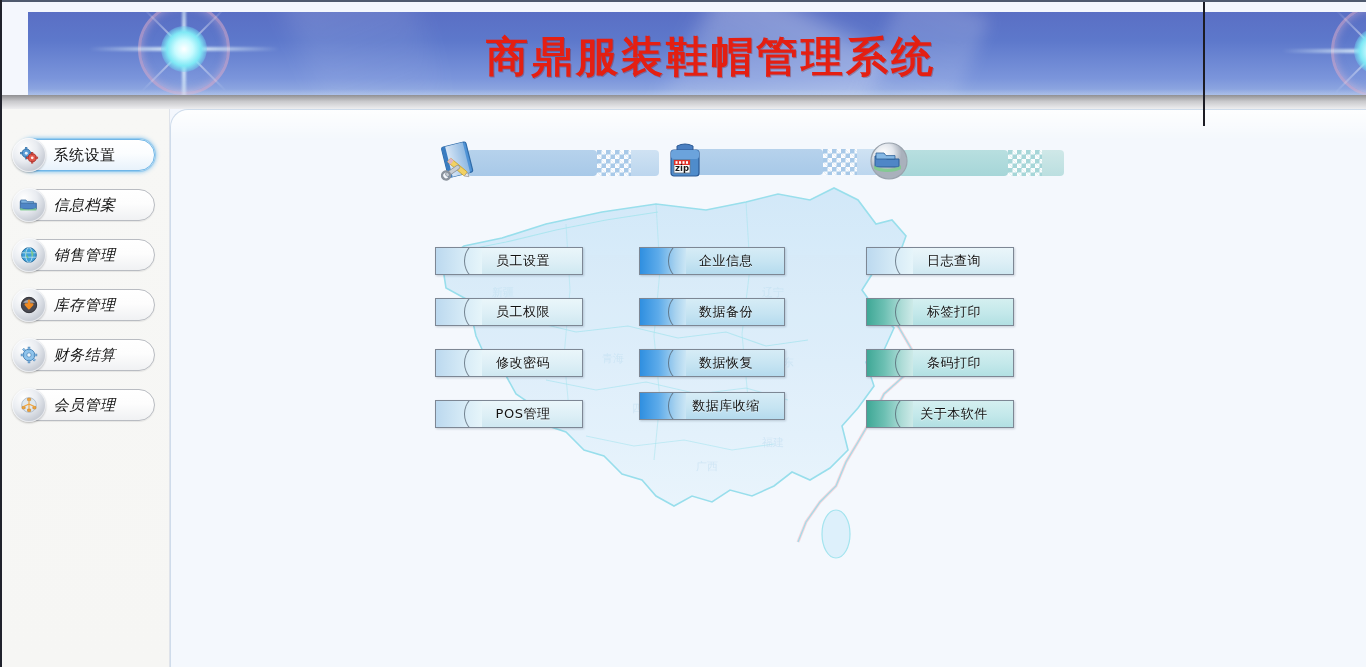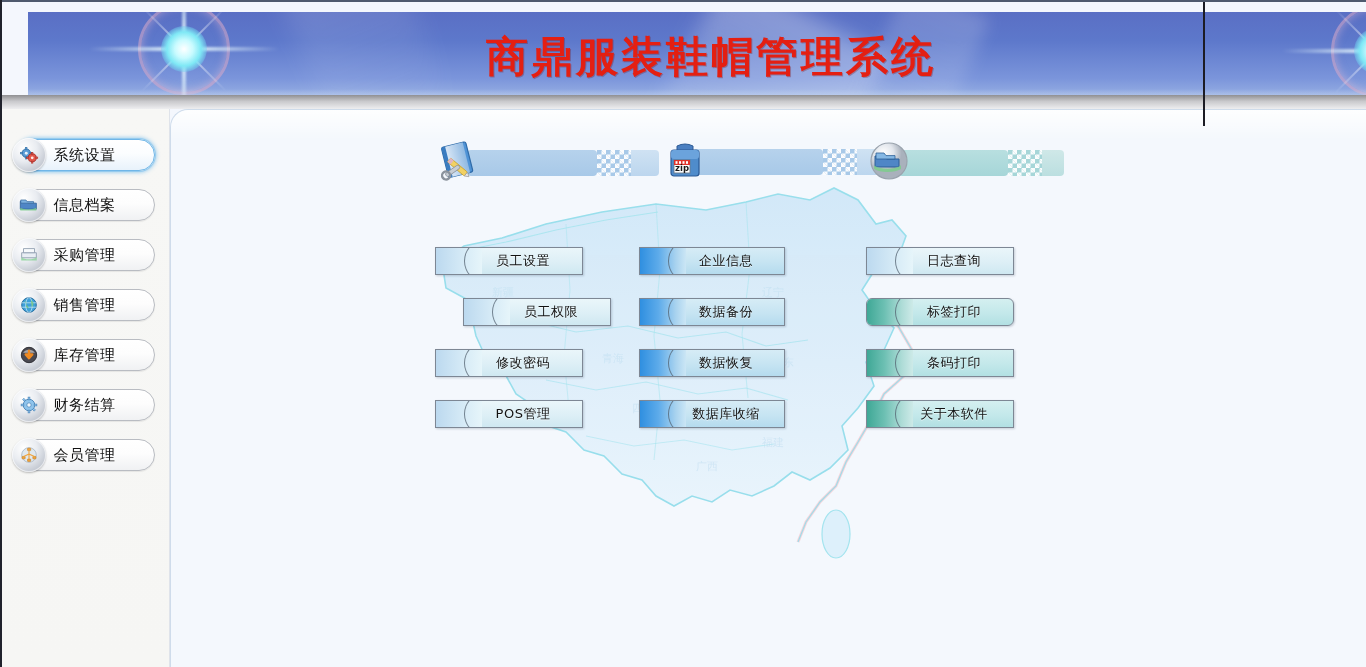--- a/index.html
+++ b/index.html
@@ -109,21 +109,21 @@
   }
   .side-item {
     position: relative; margin: 0 auto; width: 138px; height: 32px;
     display: flex; align-items: center;
     border-radius: 16px;
     background: linear-gradient(180deg, #ffffff 0%, #fdfdfd 45%, #f0f1f3 100%);
     border: 1px solid #b9bcc2;
     box-shadow: 0 1px 1px rgba(0,0,0,.07);
     cursor: pointer;
   }
-  .side-item + .side-item { margin-top: 18px; }
+  .side-item + .side-item { margin-top: 18px; font-style: italic; }
   .side-item.selected {
     border: 1px solid #6fb6e8;
     box-shadow: 0 0 4px 1px rgba(110,185,235,.85), 0 0 0 1px rgba(150,205,240,.6);
     background: linear-gradient(180deg, #ffffff 0%, #fbfdff 45%, #e8f2fb 100%);
   }
   .side-ico {
     position: absolute; left: -6px; top: -2px;
     width: 34px; height: 34px; border-radius: 50%;
     background: radial-gradient(circle at 35% 30%, #ffffff 0%, #e9ecf1 40%, #c4c9d2 75%, #9aa1ad 100%);
     box-shadow: 0 1px 2px rgba(0,0,0,.25), inset 0 0 0 1px rgba(255,255,255,.6);
@@ -295,30 +295,20 @@
       </div>
       <div class="side-item">
         <span class="side-ico">
           <svg width="22" height="22" viewBox="0 0 24 24">
             <path d="M2.5,16.5 L2.5,8 L9,8 L10.6,10 L20,10 L20,16.5 Z" fill="#4f86c6" stroke="#2d5f96" stroke-width=".9"></path>
             <path d="M3,9 L3,6.5 L8.6,6.5 L10,8.3 L17,8.3 L17,10 L3,10Z" fill="#7fb3e0" stroke="#2d5f96" stroke-width=".7"></path>
             <path d="M2.5,15 C7,17.5 15,17.5 20,15 L20,18 L2.5,18Z" fill="#7ecb8e" opacity=".85"></path>
           </svg>
         </span>
         <span class="side-label">信息档案</span>
-      </div>
-      <div class="side-item">
-        <span class="side-ico">
-          <svg width="22" height="22" viewBox="0 0 24 24">
-            <path d="M4,15 L4,9.5 L20,9.5 L20,15 Z" fill="#e9eef4" stroke="#8a99ab" stroke-width=".9"></path>
-            <path d="M6,9.5 L6,5 L18,5 L18,9.5Z" fill="#f7fafc" stroke="#8a99ab" stroke-width=".9"></path>
-            <path d="M3.5,14.5 C8,17.5 16,17.5 20.5,14.5 L20.5,18 L3.5,18Z" fill="#8fd49e" opacity=".85"></path>
-          </svg>
-        </span>
-        <span class="side-label">采购管理</span>
       </div>
       <div class="side-item">
         <span class="side-ico">
           <svg width="22" height="22" viewBox="0 0 24 24">
             <circle cx="12" cy="12" r="8" fill="#3fa0d8" stroke="#23699b" stroke-width="1"></circle>
             <ellipse cx="12" cy="12" rx="3.6" ry="8" fill="none" stroke="#cdeaf8" stroke-width=".8"></ellipse>
             <path d="M4.4,9.6 H19.6 M4.4,14.4 H19.6" stroke="#cdeaf8" stroke-width=".8" fill="none"></path>
             <path d="M7,7 q3,2 2,5 q-1,3 3,4" fill="#6fc36f" opacity=".8"></path>
             <path d="M14,6.5 q3,1.5 3,4.5 q0,2-2,3.5" fill="#6fc36f" opacity=".7"></path>
           </svg>
@@ -439,21 +429,21 @@
           <span class="checker checker-blue"></span>
           <span class="tail tail-blue" style="width:28px"></span>
         </div>
         <div class="btn pale" style="left: 264px; top: 137px; width: 148px;">
           <span class="accent"></span>
           <span class="arcwrap">
             <span class="arc"></span>
           </span>
           <span class="lbl">员工设置</span>
         </div>
-        <div class="btn pale" style="left: 264px; top: 188px; width: 148px; margin-left: 28px;">
+        <div class="btn pale" style="left: 264px; top: 188px; width: 148px;">
           <span class="accent"></span>
           <span class="arcwrap">
             <span class="arc"></span>
           </span>
           <span class="lbl">员工权限</span>
         </div>
         <div class="btn pale" style="left: 264px; top: 239px; width: 148px;">
           <span class="accent"></span>
           <span class="arcwrap">
             <span class="arc"></span>
@@ -500,21 +490,21 @@
           </span>
           <span class="lbl">数据备份</span>
         </div>
         <div class="btn blue" style="left: 468px; top: 239px; width: 146px;">
           <span class="accent"></span>
           <span class="arcwrap">
             <span class="arc"></span>
           </span>
           <span class="lbl">数据恢复</span>
         </div>
-        <div class="btn blue" style="left: 468px; top: 290px; width: 146px;">
+        <div class="btn blue" style="left: 468px; top: 282px; width: 146px;">
           <span class="accent"></span>
           <span class="arcwrap">
             <span class="arc"></span>
           </span>
           <span class="lbl">数据库收缩</span>
         </div>
         <div class="colhead" style="left: 695px; top: 28px;">
           <span class="ic" style="margin-left:0px"><svg width="46" height="46" viewBox="0 0 46 46">
       <circle cx="23" cy="23" r="18" fill="url(#dg)" stroke="#9aa3ad" stroke-width="1.2"></circle>
       <defs>
@@ -532,21 +522,21 @@
           <span class="checker checker-teal"></span>
           <span class="tail tail-teal" style="width:22px"></span>
         </div>
         <div class="btn pale" style="left: 695px; top: 137px; width: 148px; text-align: right;">
           <span class="accent"></span>
           <span class="arcwrap">
             <span class="arc"></span>
           </span>
           <span class="lbl">日志查询</span>
         </div>
-        <div class="btn teal" style="left: 695px; top: 188px; width: 148px; border-radius: 6px;">
+        <div class="btn teal" style="left: 695px; top: 188px; width: 148px;">
           <span class="accent"></span>
           <span class="arcwrap">
             <span class="arc"></span>
           </span>
           <span class="lbl">标签打印</span>
         </div>
         <div class="btn teal" style="left: 695px; top: 239px; width: 148px;">
           <span class="accent"></span>
           <span class="arcwrap">
             <span class="arc"></span>

